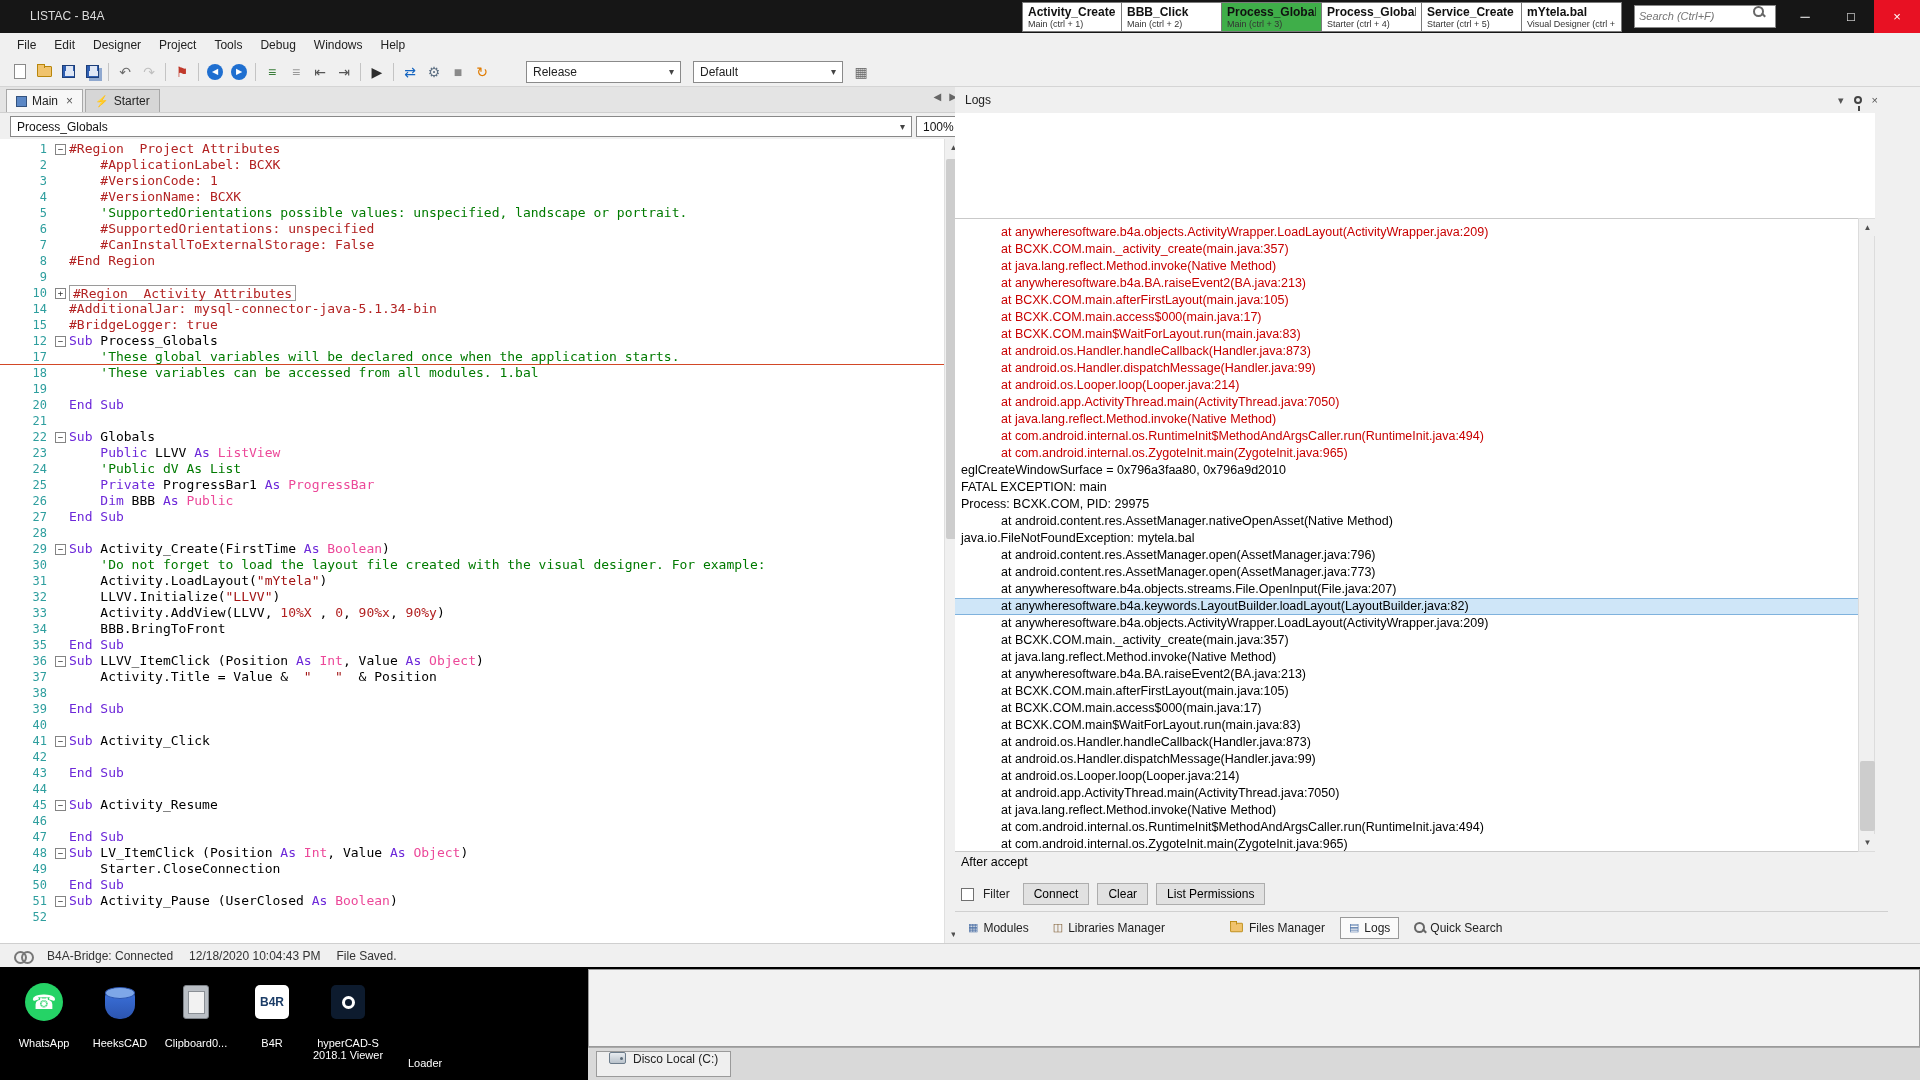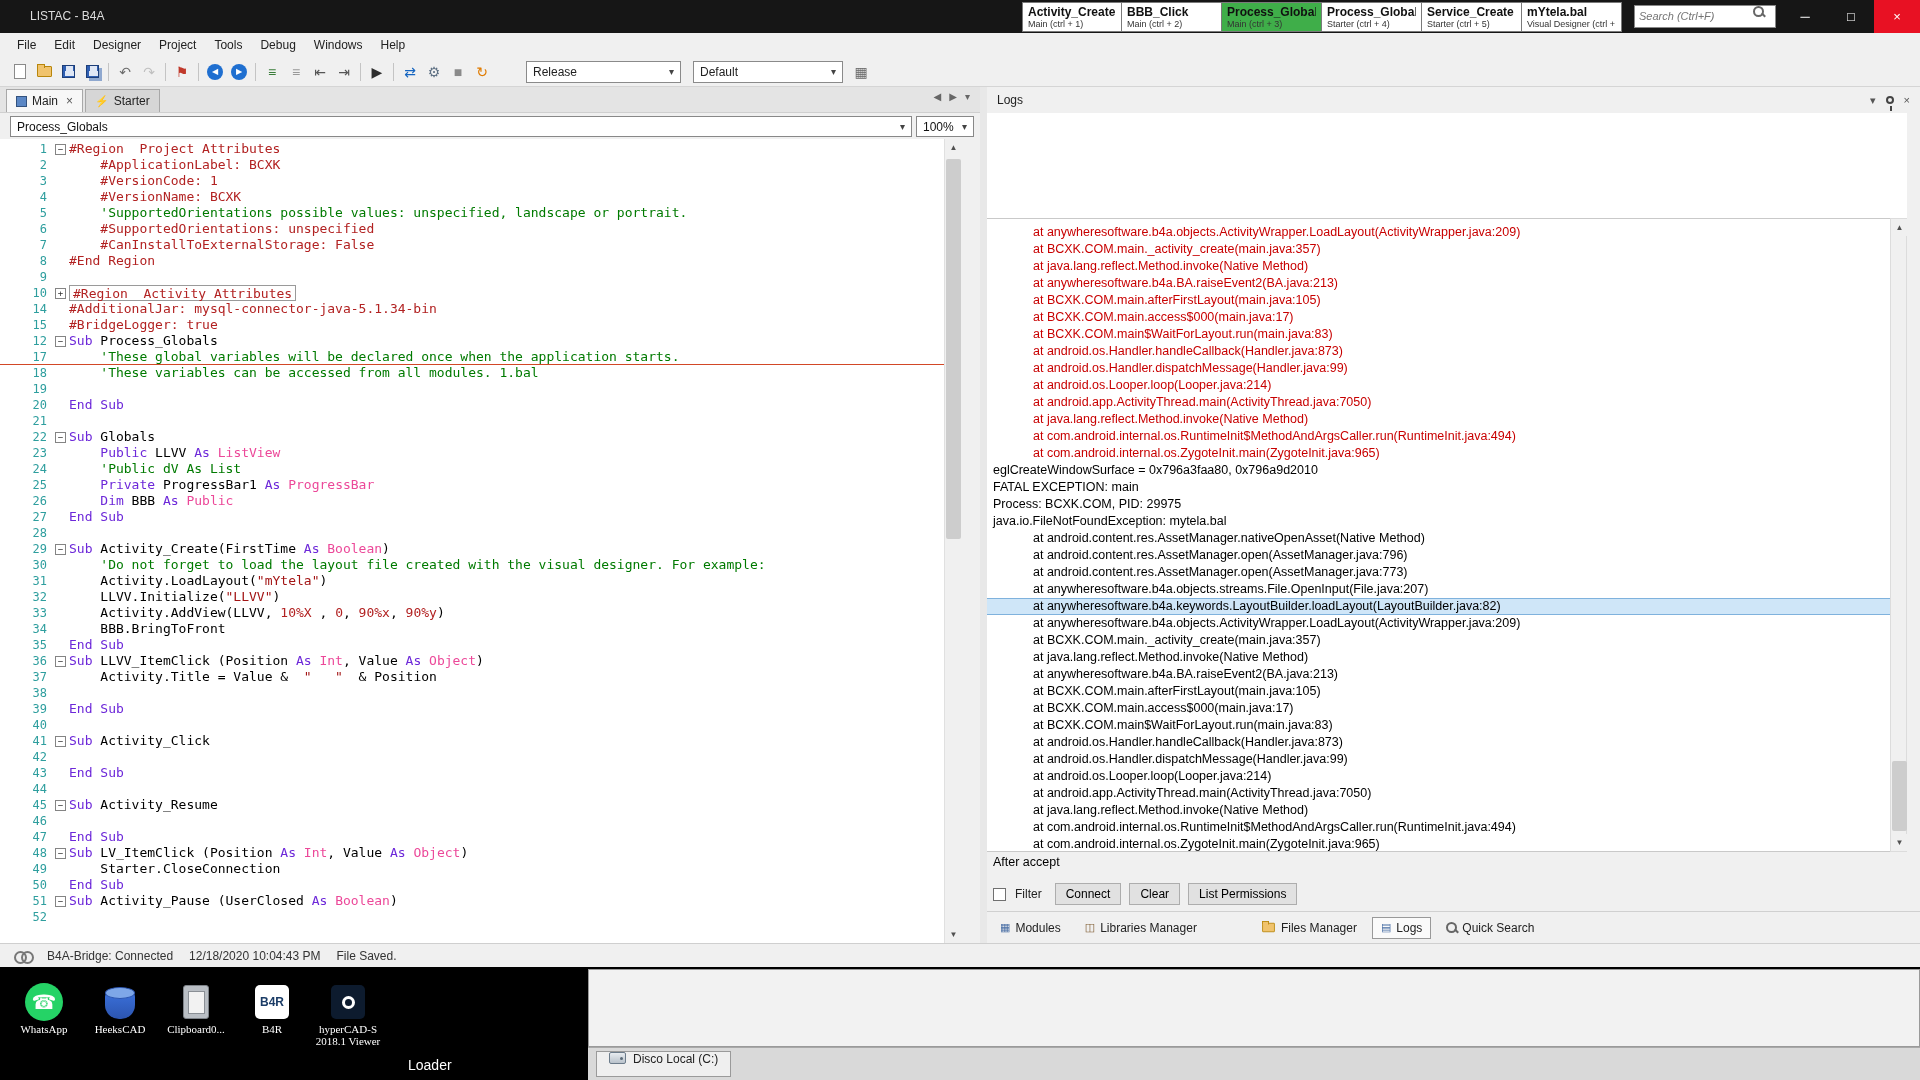--- a/index.html
+++ b/index.html
@@ -79,21 +79,21 @@
   .seg-a{color:#B22222} .seg-c{color:#007A00} .seg-k{color:#6d28d9} .seg-t{color:#ec4899} .seg-s{color:#A31515} .seg-m{color:#B22222} .seg-n{color:#000}
   #editor-scrollbar { position:absolute; left:944px; top:52px; width:17px; height:804px; background:#f0f0f0; border-left:1px solid #e0e0e0; }
   .sb-btn { position:absolute; left:0; width:17px; height:17px; background:#f0f0f0; color:#505050; font-size:8px; display:flex; align-items:center; justify-content:center; }
   .sb-up { top:0; } .sb-up::after { content:"▲"; }
   .sb-down { bottom:0; } .sb-down::after { content:"▼"; }
   .sb-thumb { position:absolute; left:1px; width:15px; background:#cdcdcd; border-radius:2px; }
   #ed-thumb { top:20px; height:380px; }
   #splitter { position:absolute; left:980px; top:87px; width:7px; height:856px; background:#e8e8e8; }
 
   
-  #logs-panel { position:absolute; left:987px; top:87px; width:933px; height:856px; background:#f0f0f0; }
+  #logs-panel { position:absolute; left:955px; top:87px; width:933px; height:856px; background:#f0f0f0; }
   #logs-header { position:absolute; top:0; left:0; width:100%; height:26px; display:flex; align-items:center; justify-content:space-between; padding:0 10px; }
   #logs-title { font-size:12px; color:#222; }
   #logs-header-icons { display:flex; gap:10px; align-items:center; }
   .hdr-ico { color:#555; font-size:11px; display:flex; align-items:center; }
   .pin-shape { width:8px; height:8px; border:2px solid #444; border-radius:50%; position:relative; }
   .pin-shape::after { content:""; position:absolute; left:2px; top:8px; width:2px; height:5px; background:#444; }
   #logs-blank { position:absolute; top:26px; left:0; width:920px; height:105px; background:#fff; }
   #logs-content { position:absolute; top:131px; left:0; width:903px; height:634px; background:#fff; border-top:1px solid #c9c9c9; border-bottom:1px solid #c9c9c9; overflow:hidden; padding-top:5px; }
   .log-line { height:17px; line-height:17px; font-size:12.5px; white-space:nowrap; padding-left:6px; color:#000; }
   .log-line.ind { padding-left:46px; }
@@ -115,30 +115,30 @@
   #statusbar { position:absolute; left:0; top:943px; width:1920px; height:24px; background:#f0f0f0; border-top:1px solid #cfcfcf; display:flex; align-items:center; gap:16px; padding-left:14px; font-size:12px; color:#333; }
   .link-icon { width:17px; height:9px; position:relative; display:inline-block; }
   .link-icon::before,.link-icon::after { content:""; position:absolute; top:0; width:9px; height:9px; border:2px solid #777; border-radius:50%; }
   .link-icon::before { left:0; } .link-icon::after { left:7px; }
 
   
   #desktop { position:absolute; left:0; top:967px; width:1920px; height:113px; background:#000; }
   #desktop-icons { position:absolute; left:0; top:0; width:588px; height:113px; }
   .desk-icon { position:absolute; top:14px; width:76px; text-align:center; color:#fff; font-size:11px; }
   .di-box { height:42px; display:flex; align-items:center; justify-content:center; }
-  .di-label { margin-top:0; line-height:12px; text-shadow:1px 1px 2px #000;font-family:Liberation Serif, serif; }
+  .di-label { margin-top:14px; line-height:12px; text-shadow:1px 1px 2px #000; }
   .wa-circle { width:38px; height:38px; border-radius:50%; background:#25d366; color:#fff; font-size:20px; display:flex; align-items:center; justify-content:center; }
   .hc-cyl { width:30px; height:26px; background:linear-gradient(#3a6fd8,#2c55b0); border-radius:4px 4px 14px 14px; position:relative; margin-top:8px; }
   .hc-top { position:absolute; top:-6px; left:0; width:30px; height:12px; background:#7ea7e8; border-radius:50%; border:1px solid #2c55b0; }
   .cb-icon { width:26px; height:34px; background:#b9bec4; border:1px solid #7d8288; border-radius:3px; display:flex; align-items:center; justify-content:center; }
   .cb-page { width:17px; height:23px; background:#f2f2f2; border:1px solid #8a8f95; }
   .b4r-icon { width:34px; height:34px; background:#fff; border-radius:5px; color:#1b3c66; font-weight:bold; font-size:12px; display:flex; align-items:center; justify-content:center; }
   .hyp-icon { width:34px; height:34px; background:#0d1b2e; border-radius:5px; display:flex; align-items:center; justify-content:center; }
   .hyp-ring { width:13px; height:13px; border:3px solid #fff; border-radius:50%; }
-  #loader-label { position:absolute; left:408px; top:90px; color:#fff; font-size:14px; text-shadow:1px 1px 2px #000; }
+  #loader-label { position:absolute; left:408px; top:90px; color:#fff; font-size:11px; text-shadow:1px 1px 2px #000; }
   #ghost-window { position:absolute; left:588px; top:2px; width:1332px; height:78px; background:#f2f2f2; border:1px solid #9a9a9a; }
   #bottom-strip { position:absolute; left:588px; top:80px; width:1332px; height:33px; background:#d9d9d9; border-top:1px solid #a8a8a8; display:flex; align-items:center; }
   .task-btn { display:flex; gap:7px; background:#efefef; border:1px solid #9a9a9a; height:26px; padding:0 12px; margin-left:8px; font-size:12px; color:#222; }
   .disk-icon { width:17px; height:12px; background:linear-gradient(#e8ecf0,#b9c2cb); border:1px solid #6b7b8a; border-radius:2px; position:relative; }
   .disk-icon::after { content:""; position:absolute; right:2px; top:4px; width:3px; height:3px; border-radius:50%; background:#5a6a78; }
 </style>
 </head>
 <body>
 
 <div id="screen">
@@ -599,22 +599,22 @@
             <div class="log-line red ind">at android.os.Handler.handleCallback(Handler.java:873)</div>
             <div class="log-line red ind">at android.os.Handler.dispatchMessage(Handler.java:99)</div>
             <div class="log-line red ind">at android.os.Looper.loop(Looper.java:214)</div>
             <div class="log-line red ind">at android.app.ActivityThread.main(ActivityThread.java:7050)</div>
             <div class="log-line red ind">at java.lang.reflect.Method.invoke(Native Method)</div>
             <div class="log-line red ind">at com.android.internal.os.RuntimeInit$MethodAndArgsCaller.run(RuntimeInit.java:494)</div>
             <div class="log-line red ind">at com.android.internal.os.ZygoteInit.main(ZygoteInit.java:965)</div>
             <div class="log-line">eglCreateWindowSurface = 0x796a3faa80, 0x796a9d2010</div>
             <div class="log-line">FATAL EXCEPTION: main</div>
             <div class="log-line">Process: BCXK.COM, PID: 29975</div>
+            <div class="log-line ind">at android.content.res.AssetManager.nativeOpenAsset(Native Method)</div>
             <div class="log-line">java.io.FileNotFoundException: mytela.bal</div>
-            <div class="log-line ind">at android.content.res.AssetManager.nativeOpenAsset(Native Method)</div>
             <div class="log-line ind">at android.content.res.AssetManager.open(AssetManager.java:796)</div>
             <div class="log-line ind">at android.content.res.AssetManager.open(AssetManager.java:773)</div>
             <div class="log-line ind">at anywheresoftware.b4a.objects.streams.File.OpenInput(File.java:207)</div>
             <div class="log-line ind hl">at anywheresoftware.b4a.keywords.LayoutBuilder.loadLayout(LayoutBuilder.java:82)</div>
             <div class="log-line ind">at anywheresoftware.b4a.objects.ActivityWrapper.LoadLayout(ActivityWrapper.java:209)</div>
             <div class="log-line ind">at BCXK.COM.main._activity_create(main.java:357)</div>
             <div class="log-line ind">at java.lang.reflect.Method.invoke(Native Method)</div>
             <div class="log-line ind">at anywheresoftware.b4a.BA.raiseEvent2(BA.java:213)</div>
             <div class="log-line ind">at BCXK.COM.main.afterFirstLayout(main.java:105)</div>
             <div class="log-line ind">at BCXK.COM.main.access$000(main.java:17)</div>

